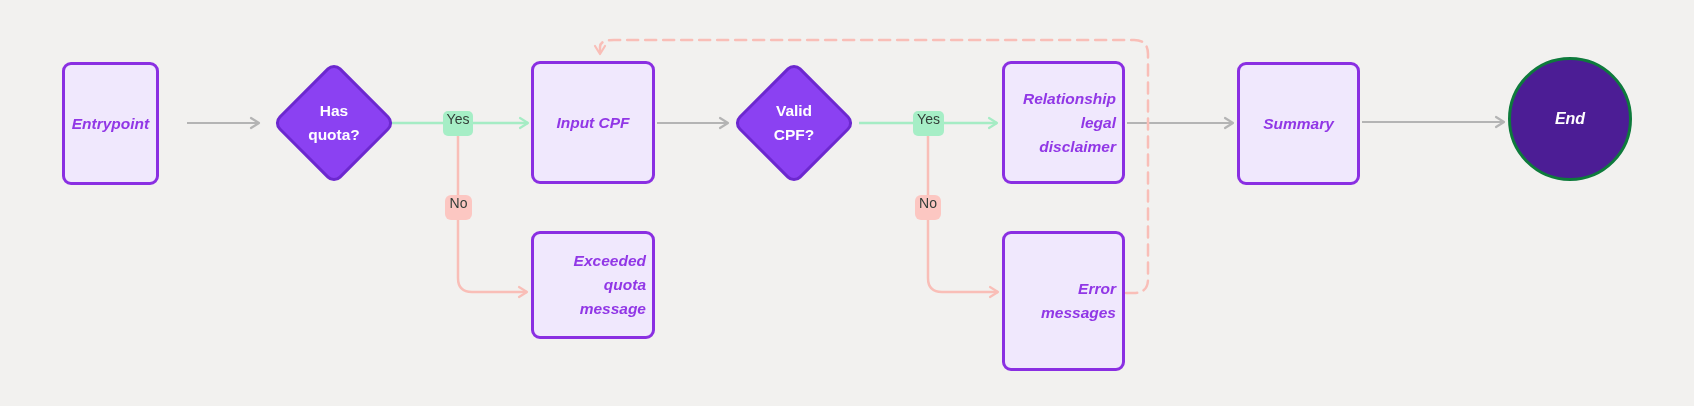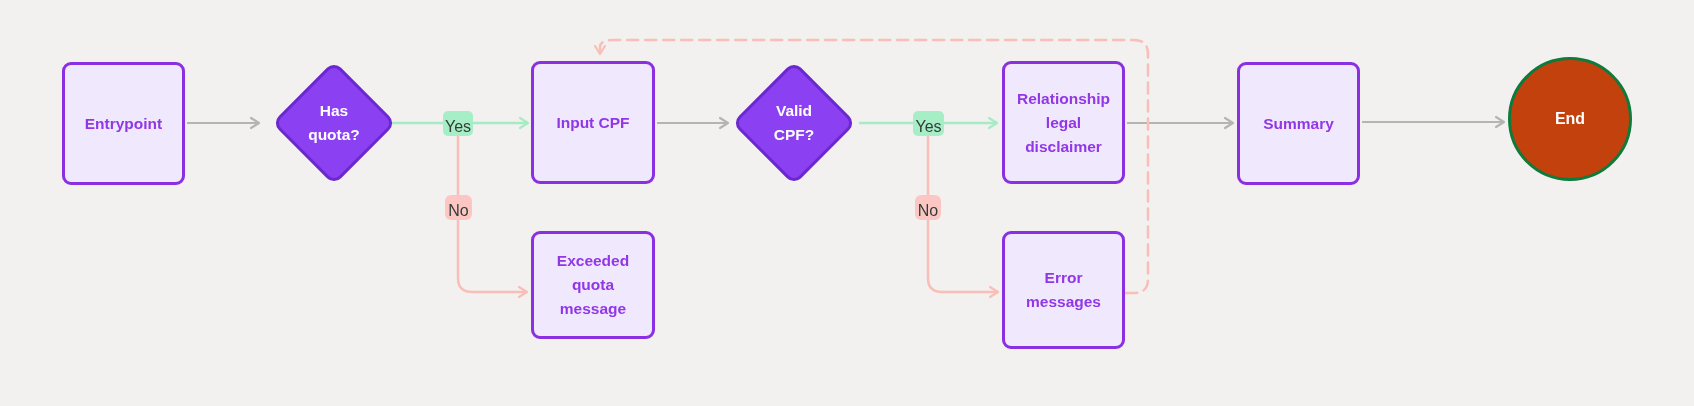--- a/index.html
+++ b/index.html
@@ -19,34 +19,35 @@
     width: 1694px; height: 406px;
     pointer-events: none;
   }
   .edges path { pointer-events: stroke; }
   .node {
     position: absolute;
     box-sizing: border-box;
     display: flex;
     align-items: center;
     justify-content: center;
-    text-align: center;
+    text-align: right;
+    font-style: italic;
   }
   .process {
     background: #f0e8fd;
     border: 3px solid #8a2fe2;
     border-radius: 9px;
     color: #9137e6;
     font-weight: bold;
     font-size: 15.5px;
     line-height: 24px;
     padding: 6px;
   }
   .terminal {
-    background: #c2410c;
+    background: #4c1d95;
     border: 3px solid #0e7a3c;
     border-radius: 50%;
     color: #ffffff;
     font-weight: bold;
     font-size: 16px;
   }
   .diamond-wrap {
     position: absolute;
     width: 88px; height: 88px;
   }
@@ -68,24 +69,24 @@
     text-align: center;
     color: #ffffff;
     font-weight: bold;
     font-size: 15.5px;
     line-height: 24px;
   }
   .chip {
     position: absolute;
     box-sizing: border-box;
     display: flex;
-    align-items: flex-end;
+    align-items: flex-start;
     justify-content: center;
     border-radius: 5px;
-    font-size: 16px;
+    font-size: 14px;
     color: #333d38;
   }
   .chip-yes { background: #a6eec6; }
   .chip-no  { background: #fcc7c2; border-radius: 6px; }
 </style>
 </head>
 <body>
 
 <div class="canvas">
 
@@ -109,41 +110,41 @@
 
     <path d="M387 123 L528 123" fill="none" stroke="#a5ecc4" stroke-width="2.5" marker-end="url(#chev-green)"></path>
     <path d="M859 123 L997 123" fill="none" stroke="#a5ecc4" stroke-width="2.5" marker-end="url(#chev-green)"></path>
 
     <path d="M458 136 L458 278 Q458 292 472 292 L527 292" fill="none" stroke="#f9beb7" stroke-width="2.5" marker-end="url(#chev-pink)"></path>
     <path d="M928 136 L928 278 Q928 292 942 292 L998 292" fill="none" stroke="#f9beb7" stroke-width="2.5" marker-end="url(#chev-pink)"></path>
 
     <path d="M1126 293 L1134 293 Q1148 293 1148 279 L1148 54 Q1148 40 1134 40 L614 40 Q600 40 600 47 L600 54" fill="none" stroke="#f9beb7" stroke-width="2.5" stroke-dasharray="11 7" stroke-linecap="round" marker-end="url(#chev-pink)"></path>
   </svg>
 
-  <div class="node process" style="left:62px; top:62px; width:123px; height:123px;">
+  <div class="node process" style="left:62px; top:62px; width:97px; height:123px;">
     <span>Entrypoint</span>
   </div>
 
   <div class="node process" style="left:531px; top:61px; width:124px; height:123px;">
     <span>Input CPF</span>
   </div>
 
   <div class="node process" style="left:1002px; top:61px; width:123px; height:123px;">
     <span>Relationship legal disclaimer</span>
   </div>
 
   <div class="node process" style="left:1237px; top:62px; width:123px; height:123px;">
     <span>Summary</span>
   </div>
 
   <div class="node process" style="left:531px; top:231px; width:124px; height:108px;">
     <span>Exceeded quota message</span>
   </div>
 
-  <div class="node process" style="left:1002px; top:231px; width:123px; height:118px;">
+  <div class="node process" style="left:1002px; top:231px; width:123px; height:140px;">
     <span>Error messages</span>
   </div>
 
   <div class="diamond-wrap" style="left:290px; top:79px;">
     <div class="diamond-shape"></div>
     <span class="diamond-label">Has quota?</span>
   </div>
 
   <div class="diamond-wrap" style="left:750px; top:79px;">
     <div class="diamond-shape"></div>

